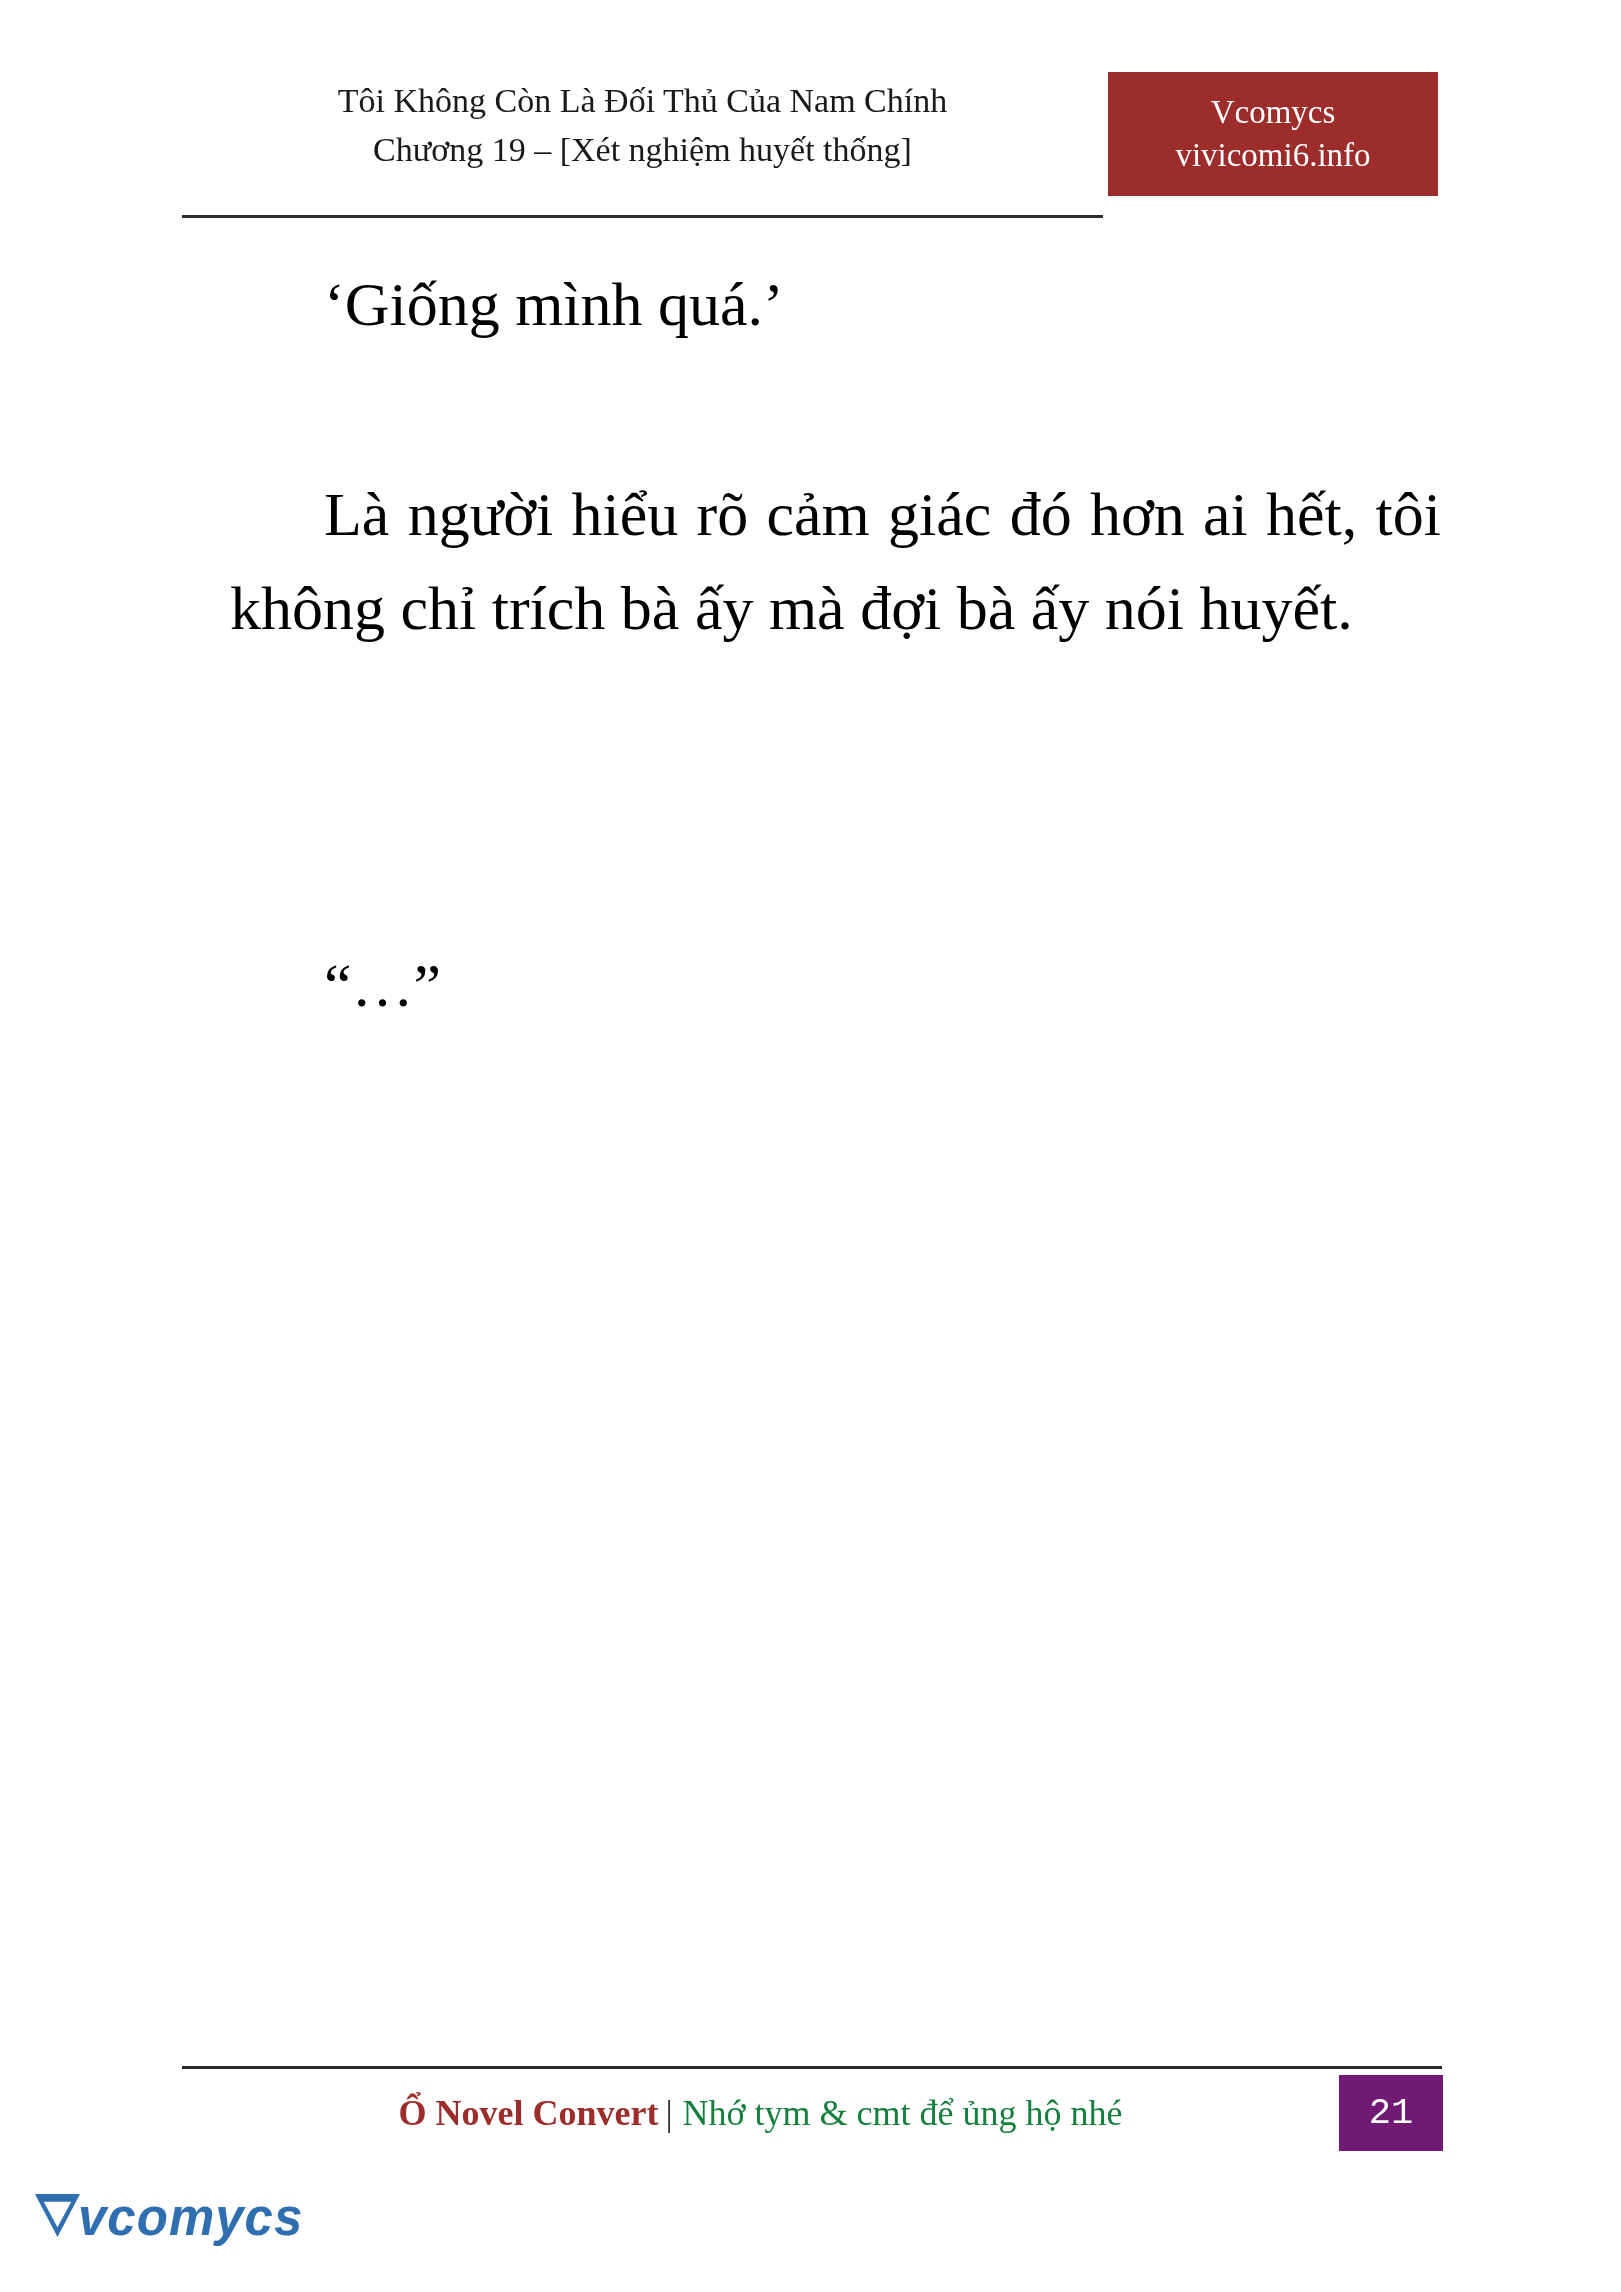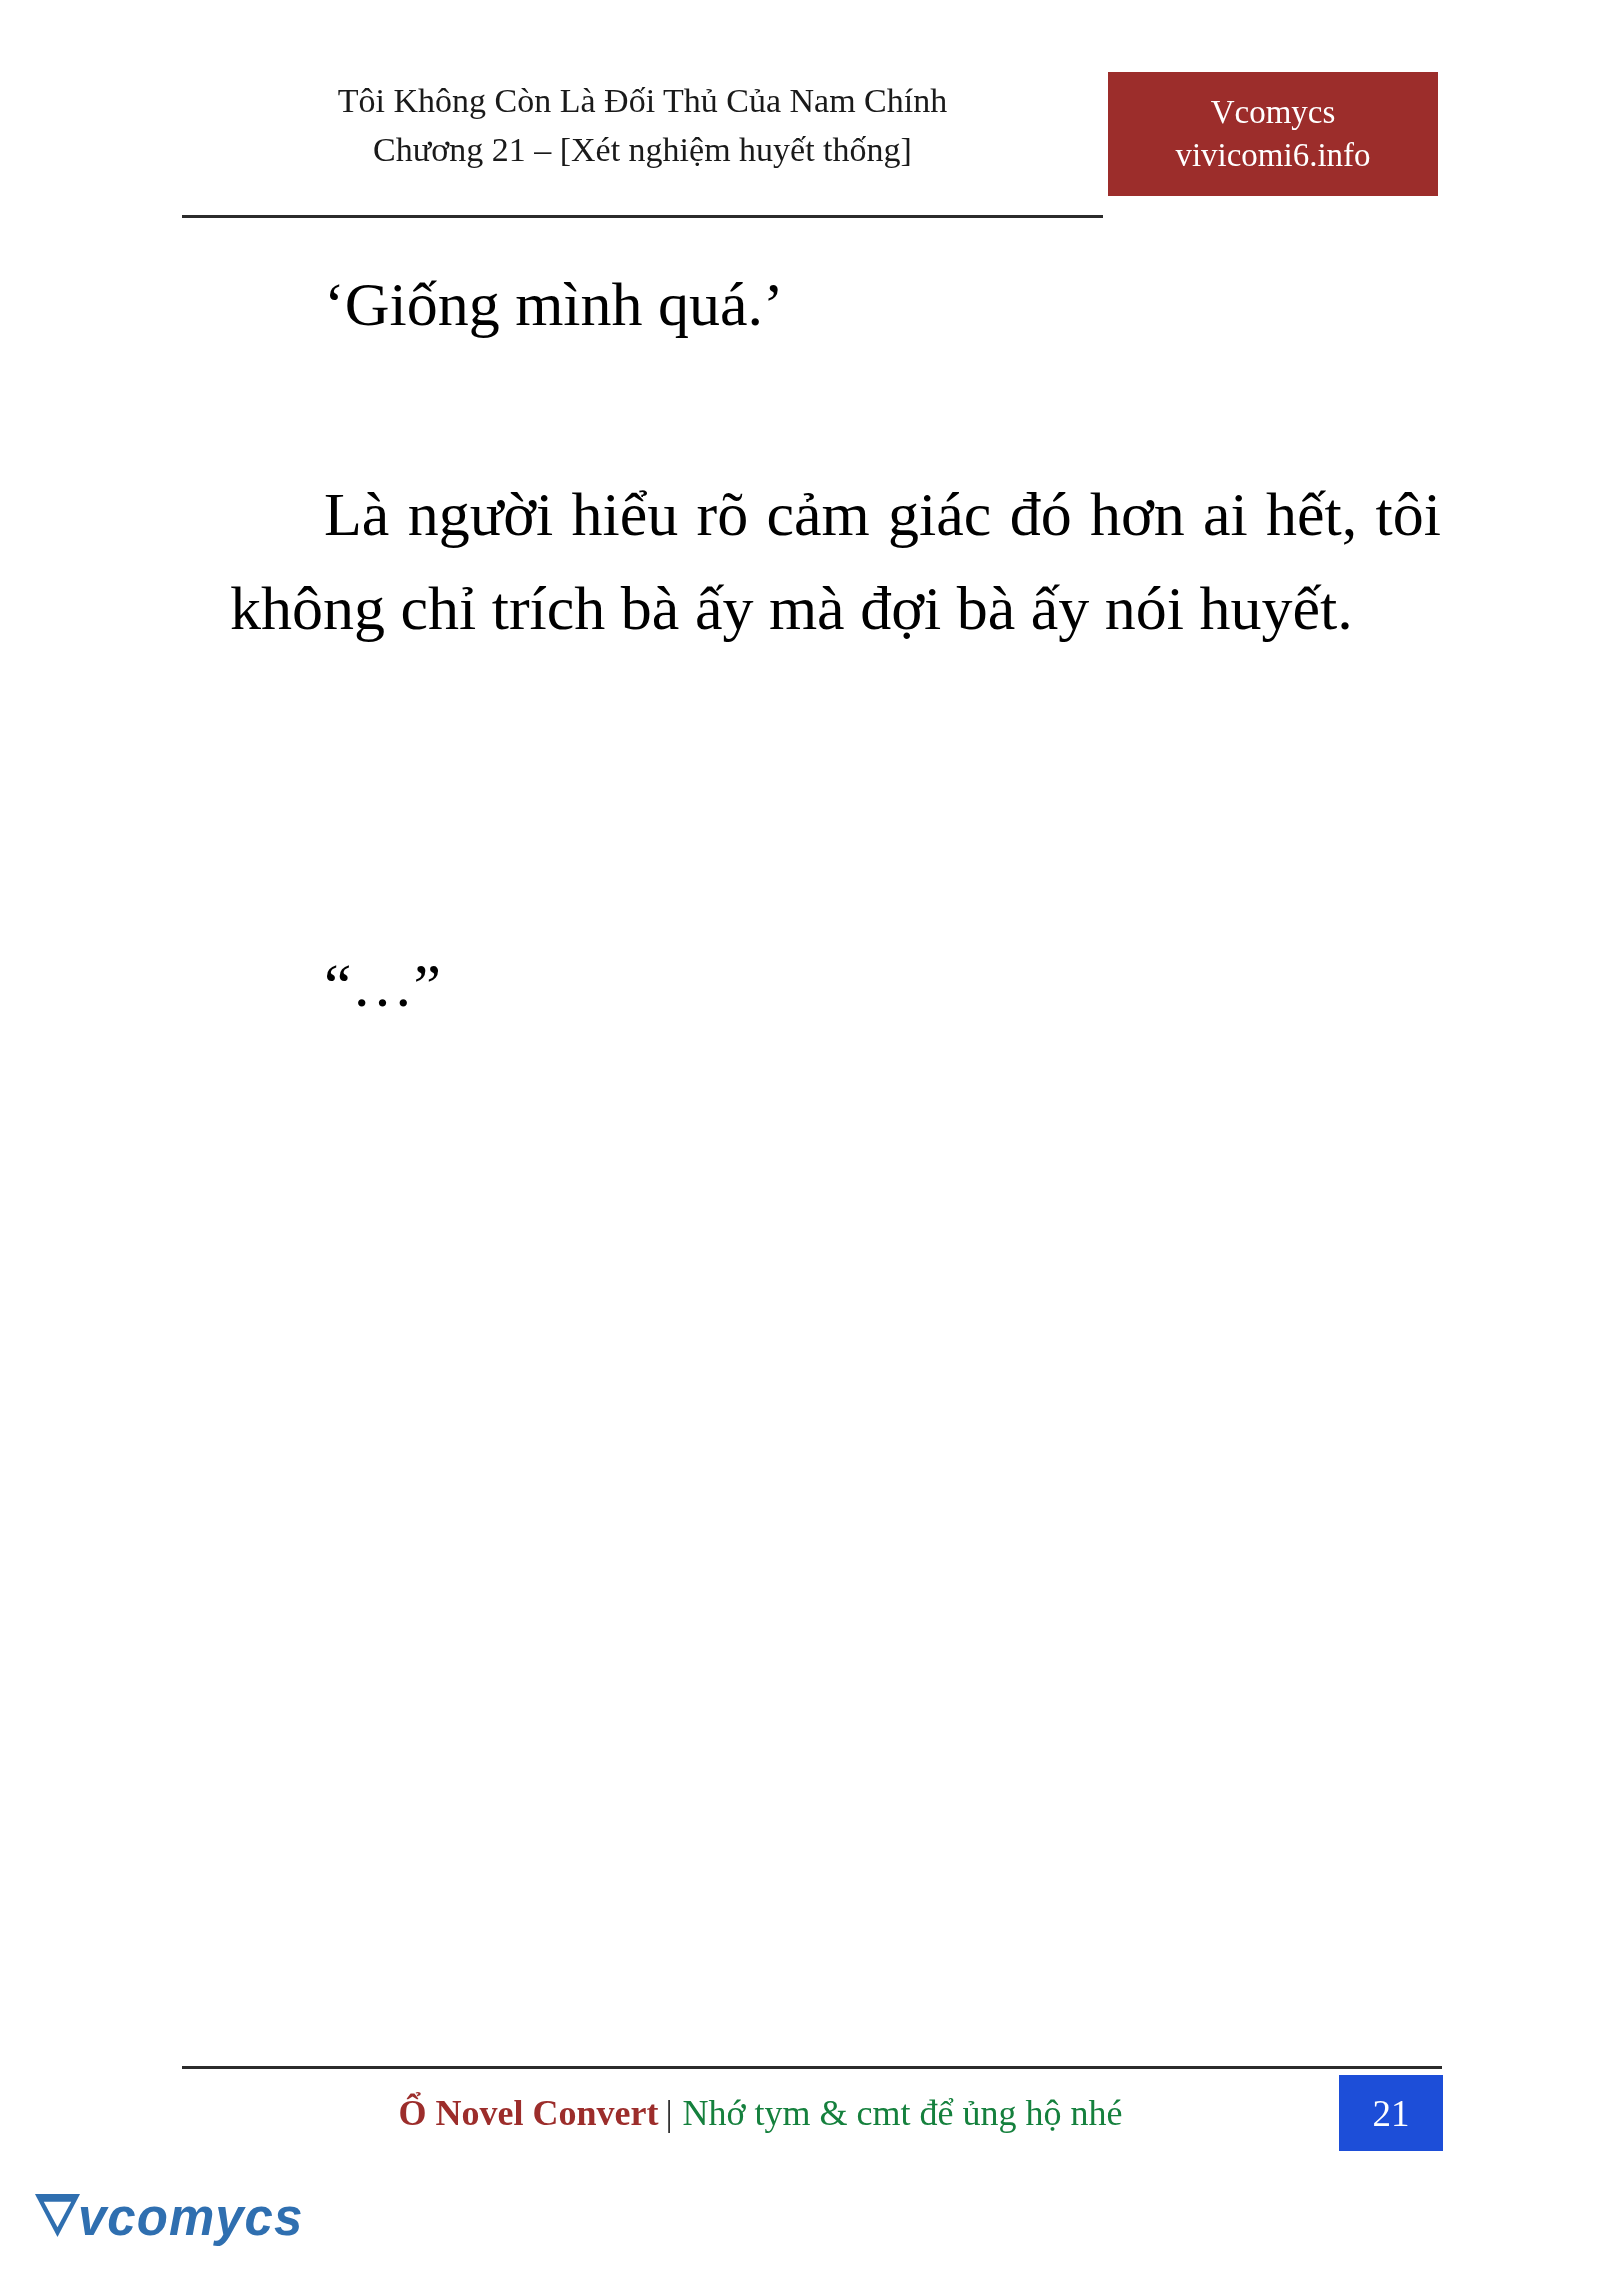--- a/index.html
+++ b/index.html
@@ -139,27 +139,27 @@
   }
   .footer-note {
     color: #15803d;
   }
   .page-number {
     position: absolute;
     left: 1157px;
     top: 0;
     width: 104px;
     height: 76px;
-    background: #1d4ed8;
+    background: #701a75;
     color: #ffffff;
     display: flex;
     align-items: center;
     justify-content: center;
     font-size: 37px;
-    font-family: Liberation Serif, serif;
+    font-family: Liberation Mono, monospace;
   }
 
   
   .watermark {
     position: absolute;
     left: 33px;
     top: 2182px;
     width: 225px;
     height: 84px;
   }
@@ -183,21 +183,21 @@
   }
 </style>
 </head>
 <body>
 
 <div class="page">
 
   <div class="header">
     <div class="header-text">
       <span class="line1">Tôi Không Còn Là Đối Thủ Của Nam Chính</span>
-      <span class="line2">Chương 21 – [Xét nghiệm huyết thống]</span>
+      <span class="line2">Chương 19 – [Xét nghiệm huyết thống]</span>
     </div>
     <div class="header-badge">
       <span class="b1">Vcomycs</span>
       <span class="b2">vivicomi6.info</span>
     </div>
   </div>
   <div class="header-rule"></div>
 
   <div class="content">
     <p class="para indent last-line-left">‘Giống mình quá.’</p>

